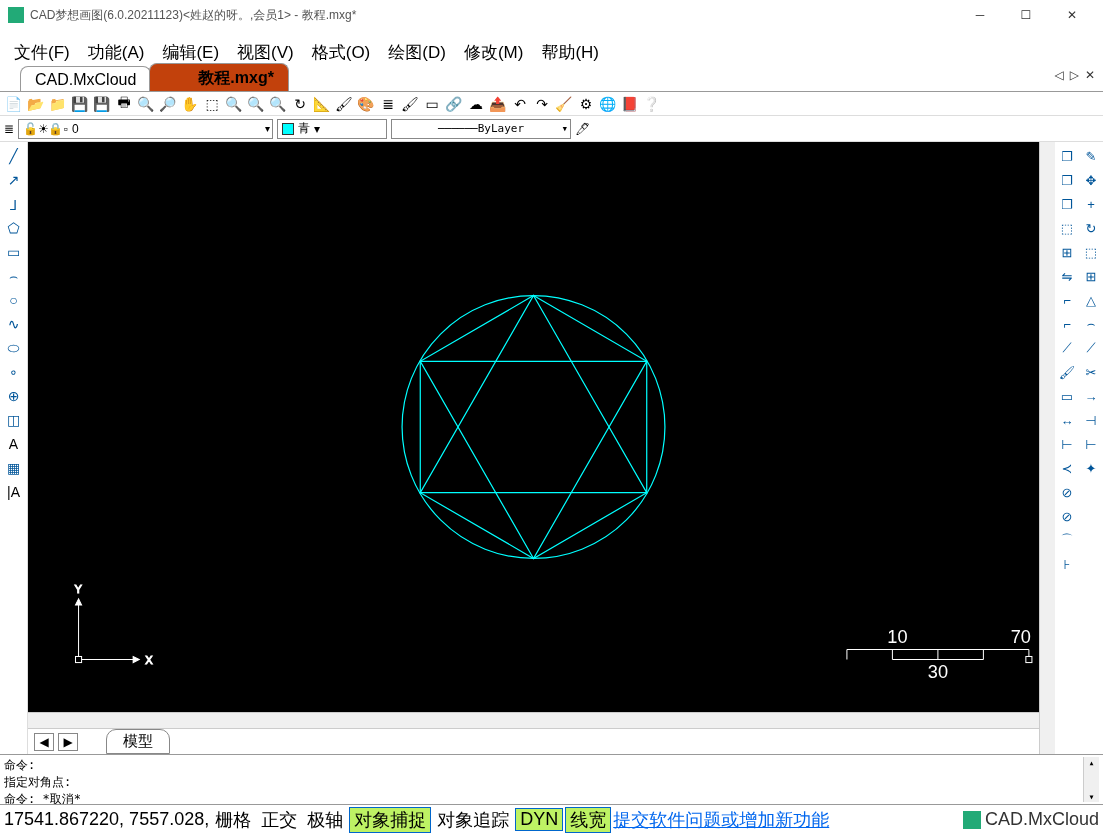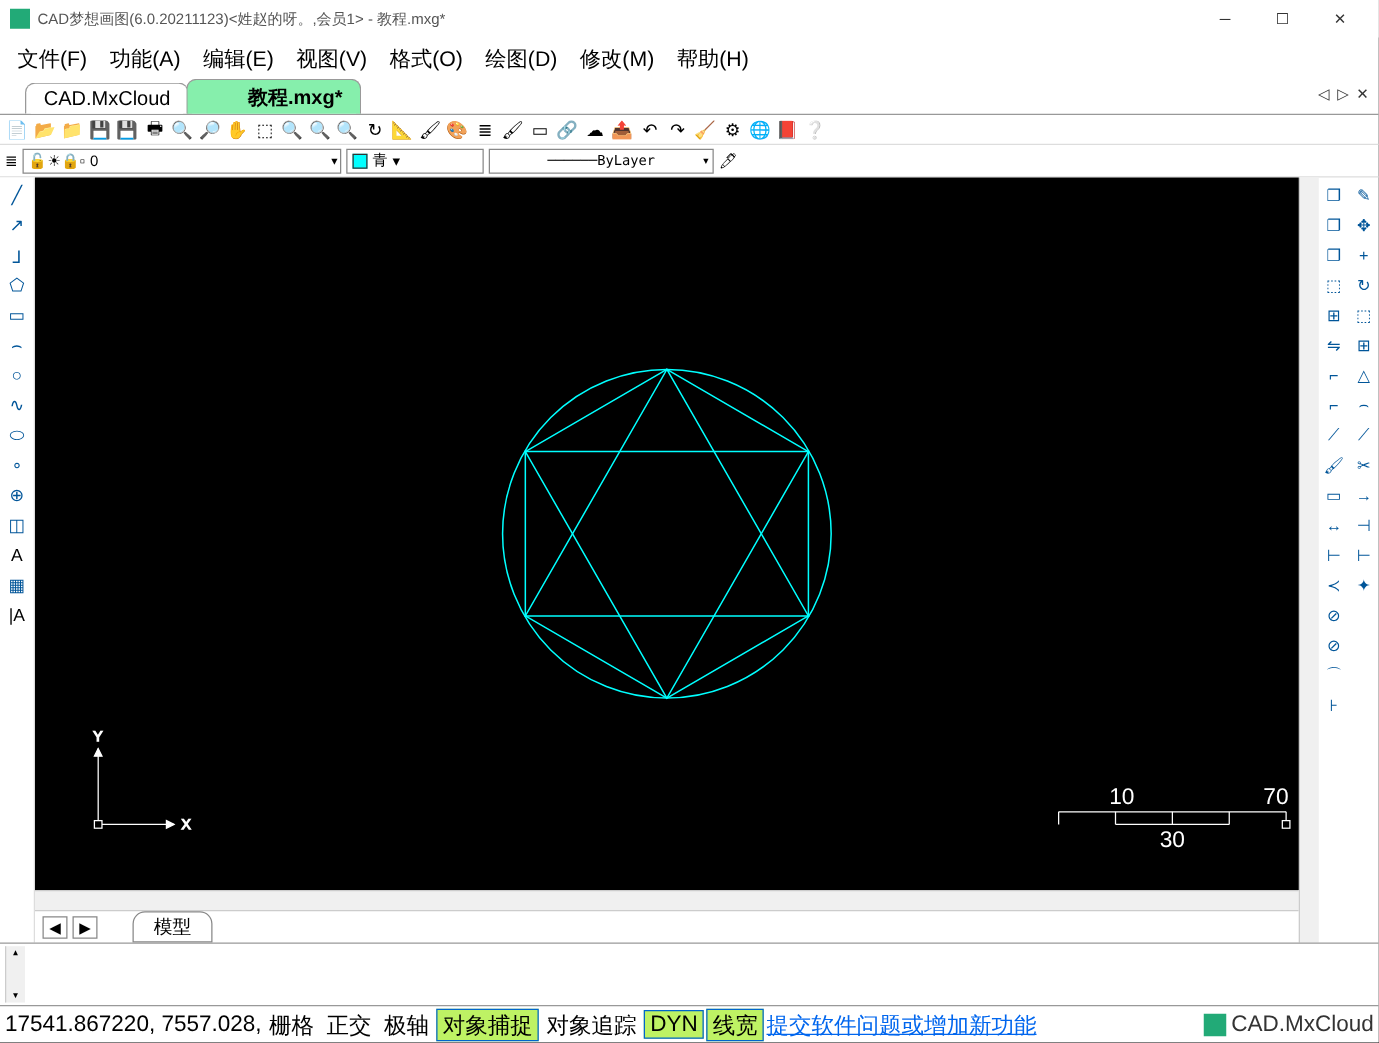--- a/index.html
+++ b/index.html
@@ -2,26 +2,26 @@
 <html><head>
 <meta charset="utf-8">
 <style>
 * { box-sizing: border-box; margin: 0; padding: 0; }
 body { font-family: "Microsoft YaHei", Arial, sans-serif; font-size: 12px; width: 1103px; height: 834px; overflow: hidden; background: #fff; display: flex; flex-direction: column; }
 .titlebar { height: 30px; display: flex; align-items: center; padding: 0 8px; background: #fff; }
 .titlebar .app-icon { width: 16px; height: 16px; background: #2a7; margin-right: 6px; }
 .titlebar .title-text { color: #555; font-size: 12px; flex: 1; }
 .window-controls { display: flex; gap: 0; }
 .window-controls .wc { width: 46px; height: 30px; display: flex; align-items: center; justify-content: center; color: #333; }
-.menubar { height: 34px; display: flex; align-items: center; gap: 18px; padding: 0 14px; font-size: 17px; }
+.menubar { height: 34px; display: flex; align-items: flex-end; gap: 18px; padding: 0 14px; font-size: 17px; }
 .menubar .mi { cursor: pointer; }
 .tabbar { height: 28px; display: flex; align-items: flex-end; border-bottom: 1px solid #999; position: relative; padding-left: 20px; }
 .tabbar .tab { padding: 4px 14px 2px; font-size: 16px; border: 1px solid #999; border-bottom: none; border-radius: 8px 8px 0 0; margin-right: -2px; background: #fff; position: relative; }
 .tabbar .tab.inactive { z-index: 1; }
-.tabbar .tab.active { z-index: 2; font-weight: bold; background: #86efac; padding-left: 48px; }
+.tabbar .tab.active { z-index: 2; font-weight: bold; background: #c2410c; padding-left: 48px; }
 .tab-controls { position: absolute; right: 6px; top: 4px; display: flex; gap: 2px; font-size: 12px; color: #333; }
 .tab-controls span { cursor: pointer; padding: 0 2px; }
 .toolbar { height: 24px; display: flex; align-items: center; padding: 2px 4px; gap: 2px; border-bottom: 1px solid #ddd; }
 .toolbar .tbtn { width: 20px; height: 20px; display: flex; align-items: center; justify-content: center; font-size: 14px; cursor: pointer; }
 .layerbar { height: 26px; display: flex; align-items: center; padding: 2px 4px; gap: 4px; border-bottom: 1px solid #ddd; }
 .layerbar .layer-select { height: 20px; width: 255px; border: 1px solid #888; display: flex; align-items: center; padding: 0 4px; font-size: 12px; position: relative; }
 .layerbar .layer-select .arrow { position: absolute; right: 2px; font-size: 10px; }
 .layerbar .color-select { height: 20px; width: 110px; border: 1px solid #888; display: flex; align-items: center; padding: 0 4px; gap: 4px; position: relative; }
 .layerbar .color-select .swatch { width: 12px; height: 12px; background: cyan; border: 1px solid #333; }
 .layerbar .lt-select { height: 20px; width: 180px; border: 1px solid #888; display: flex; align-items: center; justify-content: center; position: relative; font-family: monospace; font-size: 11px; }
@@ -233,20 +233,26 @@
       <div class="rbtn">✂</div>
       <div class="rbtn">→</div>
       <div class="rbtn">⊣</div>
       <div class="rbtn">⊢</div>
       <div class="rbtn">✦</div>
     </div>
   </div>
 </div>
 
 <div class="cmdline">
+  <div class="cmdtext">
+    <div>命令:</div>
+    <div>指定对角点:</div>
+    <div>命令:  *取消*</div>
+
+  </div>
   <div class="cmdscroll">
       <span>▴</span>
       <span>▾</span>
     </div>
 </div>
 
 <div class="statusbar">
   <span class="coords">17541.867220, 7557.028,</span>
   <span class="sbtn">栅格</span>
   <span class="sbtn">正交</span>

